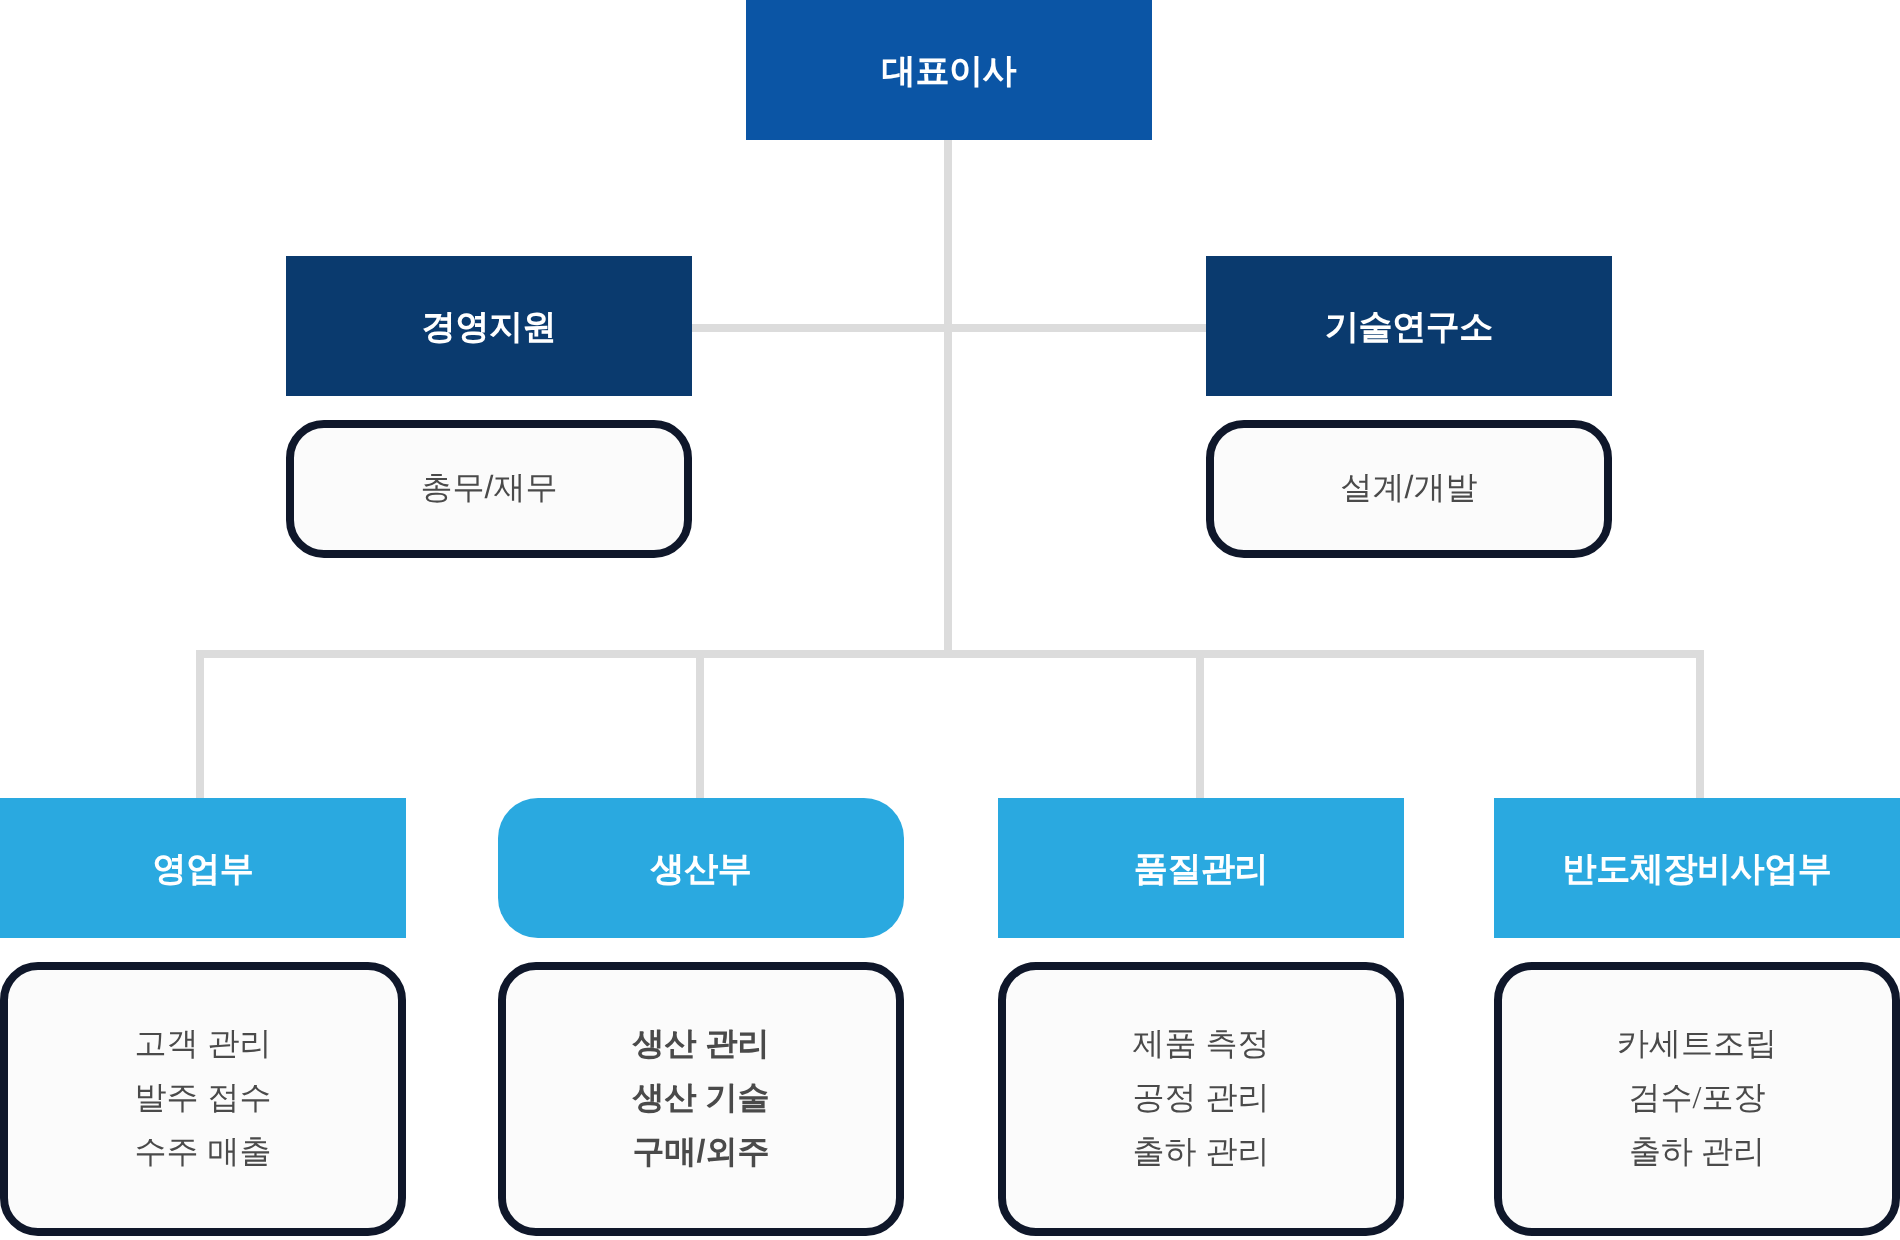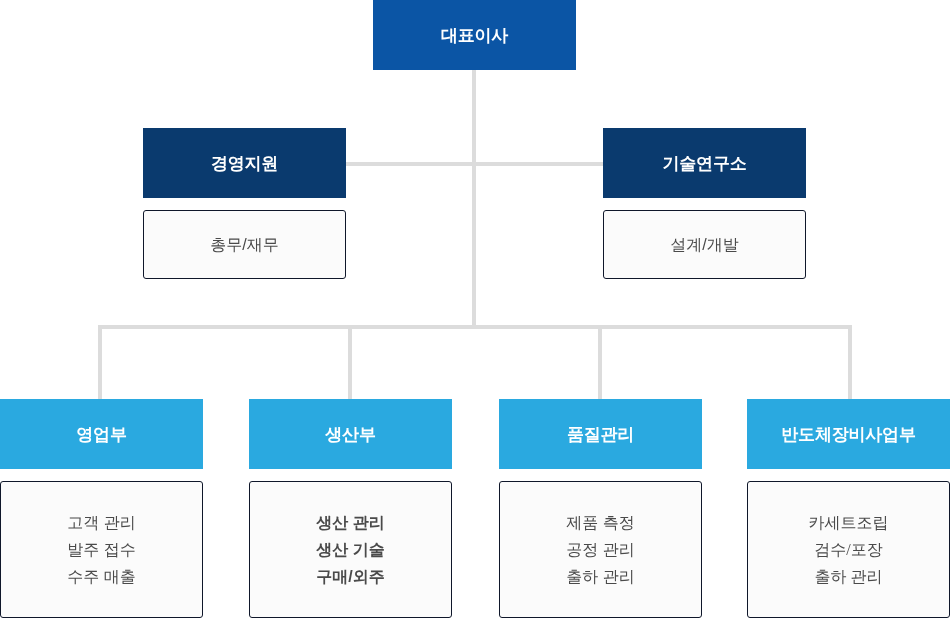--- a/index.html
+++ b/index.html
@@ -54,22 +54,22 @@
     font-size: 17px;
   }
 
   .node-dept {
     background: #2aa9e0;
     font-size: 17px;
   }
 
   .node-sub {
     background: #fbfbfb;
-    border: 1px solid #0f172a;
-    border-radius: 3px;
+    border: 4px solid #0f172a;
+    border-radius: 19px;
     color: #4a4a4a;
     font-size: 16px;
     line-height: 27px;
     flex-direction: column;
   }
 
   .sub-line {
     display: block;
     white-space: nowrap;
   }
@@ -110,21 +110,21 @@
 
   <div class="node node-head node-dept" style="left:0px; top:399px; width:203px; height:70px;">
     <span>영업부</span>
   </div>
   <div class="node node-sub" style="left:0px; top:481px; width:203px; height:137px;">
     <span class="sub-line">고객 관리</span>
     <span class="sub-line">발주 접수</span>
     <span class="sub-line">수주 매출</span>
   </div>
 
-  <div class="node node-head node-dept" style="left:249px; top:399px; width:203px; height:70px;">
+  <div class="node node-head node-dept" style="left:249px; top:399px; width:203px; height:70px;border-radius:20px;">
     <span>생산부</span>
   </div>
   <div class="node node-sub" style="left:249px; top:481px; width:203px; height:137px;font-weight:bold;">
     <span class="sub-line">생산 관리</span>
     <span class="sub-line">생산 기술</span>
     <span class="sub-line">구매/외주</span>
   </div>
 
   <div class="node node-head node-dept" style="left:499px; top:399px; width:203px; height:70px;">
     <span>품질관리</span>

